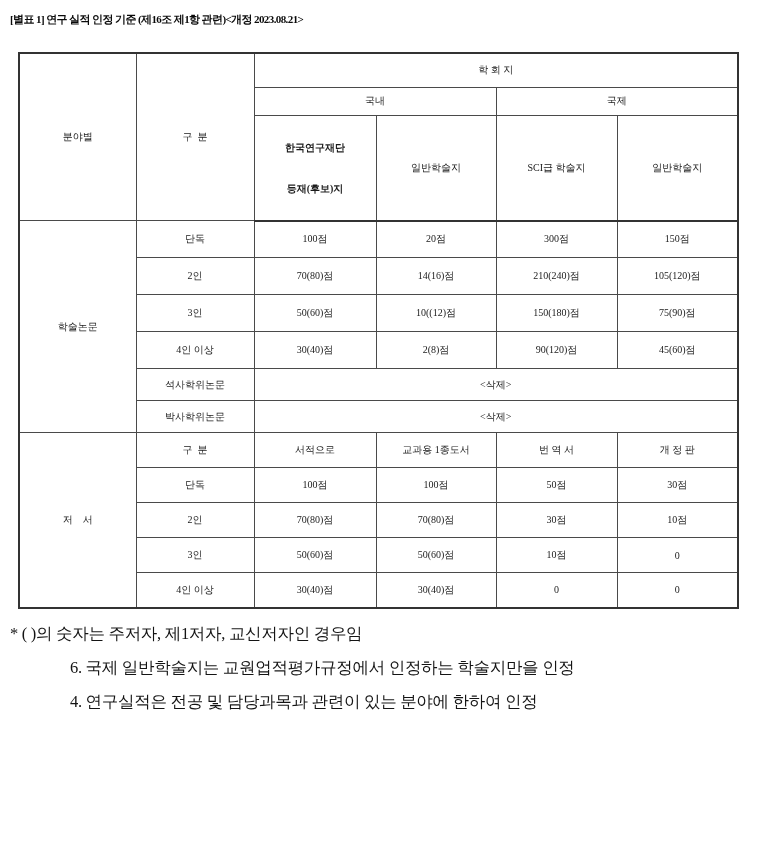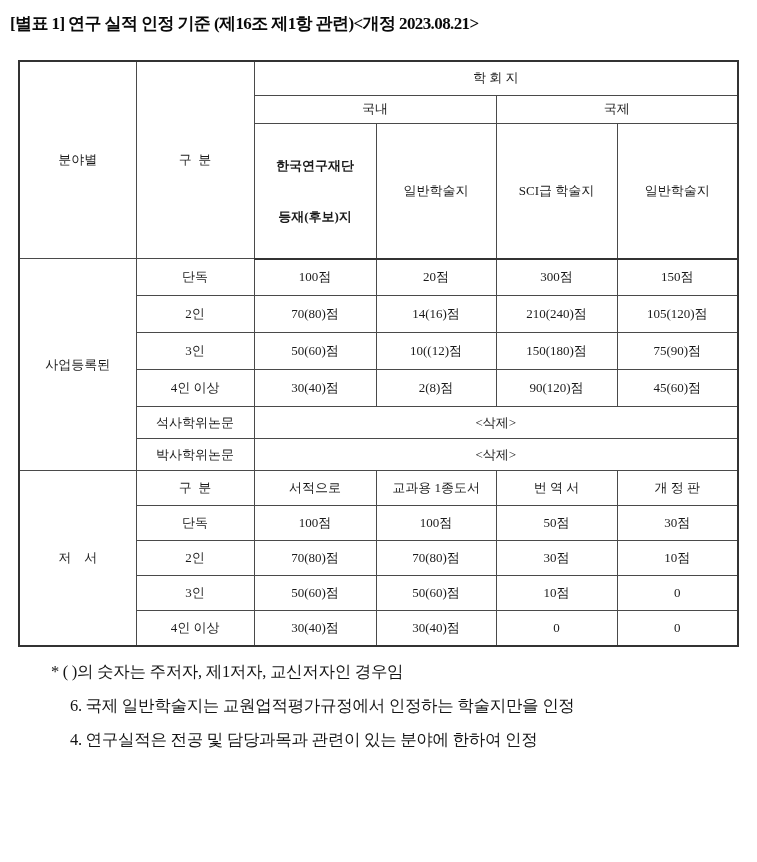--- a/index.html
+++ b/index.html
@@ -6,39 +6,39 @@
   body {
     width: 757px; height: 862px;
     font-family: "Liberation Serif", "DejaVu Serif", serif;
     color: #111111;
     overflow: hidden;
   }
   .page { padding: 10px 0 0 10px; }
 
   .doc-title {
     margin: 2px 0 0 0;
-    font-size: 17px;
+    font-size: 11px;
     font-weight: bold;
     letter-spacing: -0.6px;
     white-space: pre;
     color: #0a0a0a;
   }
 
   table.criteria {
     border-collapse: collapse;
     table-layout: fixed;
     width: 719px;
     margin: 25px 0 0 8px;
     border: 2px solid #333333;
   }
   table.criteria td {
     border: 1px solid #4a4a4a;
     text-align: center;
     vertical-align: middle;
-    font-size: 13px;
+    font-size: 10px;
     padding: 0;
     white-space: pre;
     color: #1a1a1a;
   }
   tr.rh-a { height: 34px; }
   tr.rh-b { height: 28px; }
   tr.rh-c { height: 40px; }
   tr.rd   { height: 37px; }
   tr.rs   { height: 32px; margin-left: 40px; }
   tr.r2   { height: 35px; }
@@ -47,21 +47,21 @@
 
   .footnotes { margin: 14px 0 0 0; }
   .fn {
     margin: 0 0 13px 0;
     font-size: 16.5px;
     line-height: 21px;
     letter-spacing: -0.3px;
     white-space: pre;
     color: #141414;
   }
-  .fi0 { padding-left: 0; margin-left: 41px; }
+  .fi0 { padding-left: 0; }
   .fi1 { padding-left: 60px; }
   .fi2 { padding-left: 77px; }
 </style>
 </head>
 <body>
 
 <div class="page">
 
   <h1 class="doc-title">[별표 1] 연구 실적 인정 기준 (제16조 제1항 관련)&lt;개정 2023.08.21&gt;</h1>
 
@@ -88,21 +88,21 @@
         <td class="two-line">
           <span>한국연구재단</span>
           <span>등재(후보)지</span>
         </td>
         <td>일반학술지</td>
         <td>SCI급 학술지</td>
         <td>일반학술지</td>
       </tr>
 
       <tr class="rd">
-        <td rowspan="6">사업등록된</td>
+        <td rowspan="6">학술논문</td>
         <td>단독</td>
         <td>100점</td>
         <td>20점</td>
         <td>300점</td>
         <td>150점</td>
       </tr>
       <tr class="rd">
         <td>2인</td>
         <td>70(80)점</td>
         <td>14(16)점</td>

